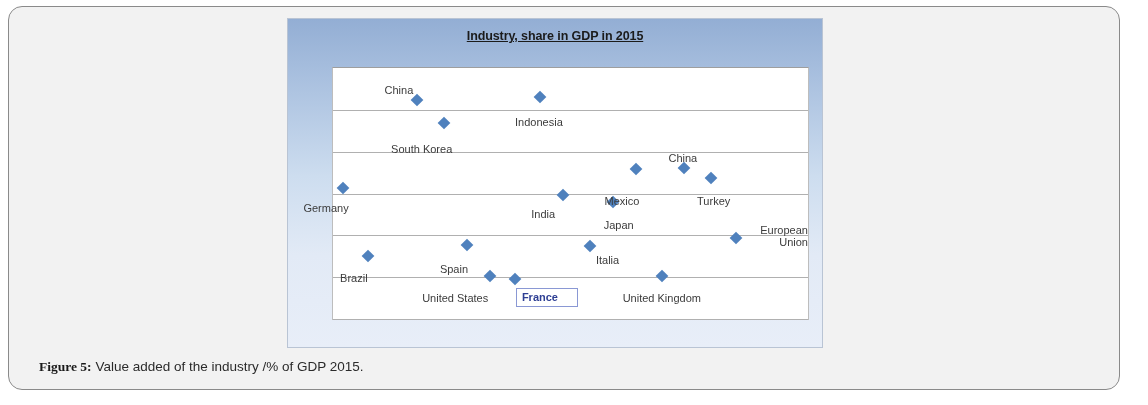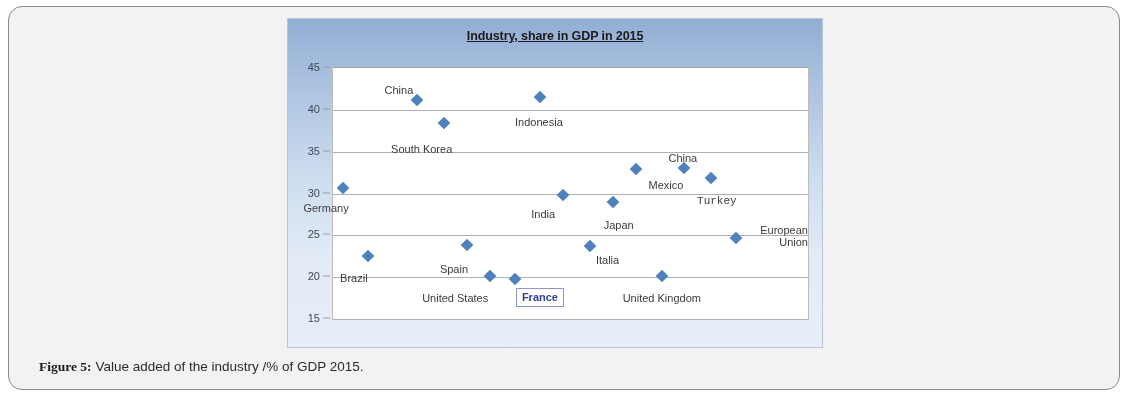--- a/index.html
+++ b/index.html
@@ -100,21 +100,21 @@
   .pt-label.two-line{ text-align:right; }
 
   
   #france-label{
     position:absolute;
     font-size:11px;
     font-weight:bold;
     color:#2e3f94;
     background:#ffffff;
     border:1px solid #8a98d4;
-    padding:2px 5px 3px 5px;
+    padding:2px 19px 3px 5px;
     white-space:nowrap;
     line-height:1.1;
   }
 
   
   #caption{
     position:absolute;
     left:30px; top:352px;
     font-size:13.5px;
     color:#2b2b2b;
@@ -124,36 +124,20 @@
 </style>
 </head>
 <body>
 
 <div id="figure-frame">
 
   <div id="chart">
 
     <div id="chart-title">Industry, share in GDP in 2015</div>
 
-    <div id="y-axis">
-        <div class="ytick-label" style="top: 0px;">45</div>
-        <div class="ytick-mark" style="top: 0px;"></div>
-        <div class="ytick-label" style="top: 41.8333px;">40</div>
-        <div class="ytick-mark" style="top: 41.8333px;"></div>
-        <div class="ytick-label" style="top: 83.6667px;">35</div>
-        <div class="ytick-mark" style="top: 83.6667px;"></div>
-        <div class="ytick-label" style="top: 125.5px;">30</div>
-        <div class="ytick-mark" style="top: 125.5px;"></div>
-        <div class="ytick-label" style="top: 167.333px;">25</div>
-        <div class="ytick-mark" style="top: 167.333px;"></div>
-        <div class="ytick-label" style="top: 209.167px;">20</div>
-        <div class="ytick-mark" style="top: 209.167px;"></div>
-        <div class="ytick-label" style="top: 251px;">15</div>
-        <div class="ytick-mark" style="top: 251px;"></div>
-      </div>
 
     <div id="plot-area">
         <div class="gridline" style="top: 41.8333px;"></div>
         <div class="gridline" style="top: 83.6667px;"></div>
         <div class="gridline" style="top: 125.5px;"></div>
         <div class="gridline" style="top: 167.333px;"></div>
         <div class="gridline" style="top: 209.167px;"></div>
         <div class="gridline" style="top: 251px;"></div>
       </div>
 
@@ -173,27 +157,27 @@
       <div id="france-label" style="left: 227.875px; top: 268.677px;">France</div>
       <div class="marker" title="Indonesia: 41.4" style="left: 252.05px; top: 78.12px; background: rgb(79, 129, 189);"></div>
       <div class="pt-label" style="left: 227.05px; top: 97.12px;">Indonesia</div>
       <div class="marker" title="India: 29.7" style="left: 275.325px; top: 176.01px; background: rgb(79, 129, 189);"></div>
       <div class="pt-label" style="left: 243.325px; top: 189px; text-align: center;">India</div>
       <div class="marker" title="Italia: 23.6" style="left: 301.925px; top: 227.047px; background: rgb(79, 129, 189);"></div>
       <div class="pt-label" style="left: 307.925px; top: 235.047px;">Italia</div>
       <div class="marker" title="Japan: 28.9" style="left: 324.725px; top: 182.703px; background: rgb(79, 129, 189);"></div>
       <div class="pt-label" style="left: 315.725px; top: 199.703px;">Japan</div>
       <div class="marker" title="Mexico: 32.8" style="left: 348.475px; top: 150.073px; background: rgb(79, 129, 189);"></div>
-      <div class="pt-label" style="left: 316.475px; top: 160px; margin-left: 44px;">Mexico</div>
+      <div class="pt-label" style="left: 316.475px; top: 176px;">Mexico</div>
       <div class="marker" title="United Kingdom: 20" style="left: 373.65px; top: 257.167px; background: rgb(79, 129, 189);"></div>
       <div class="pt-label" style="left: 334.65px; top: 273.167px;">United Kingdom</div>
       <div class="marker" title="Russia: 32.9" style="left: 396.45px; top: 149.237px; background: rgb(79, 129, 189);"></div>
       <div class="pt-label" style="left: 380.45px; top: 133.237px;">China</div>
       <div class="marker" title="Turkey: 31.7" style="left: 423.05px; top: 159.277px; background: rgb(79, 129, 189);"></div>
-      <div class="pt-label" style="left: 409.05px; top: 176.277px; font-family: Liberation Mono, monospace;">Turkey</div>
+      <div class="pt-label" style="left: 409.05px; top: 176.277px;">Turkey</div>
       <div class="marker" title="European Union: 24.6" style="left: 448.225px; top: 218.68px; background: rgb(79, 129, 189);"></div>
       <div class="pt-label two-line" style="left: 460.225px; top: 204.68px; margin-left: 12px;">
         <div>European</div>
         <div>Union</div>
       </div>
     </div>
 
   <div id="caption">
     <b>Figure 5:</b><span> Value added of the industry /% of GDP 2015.</span>
   </div>

